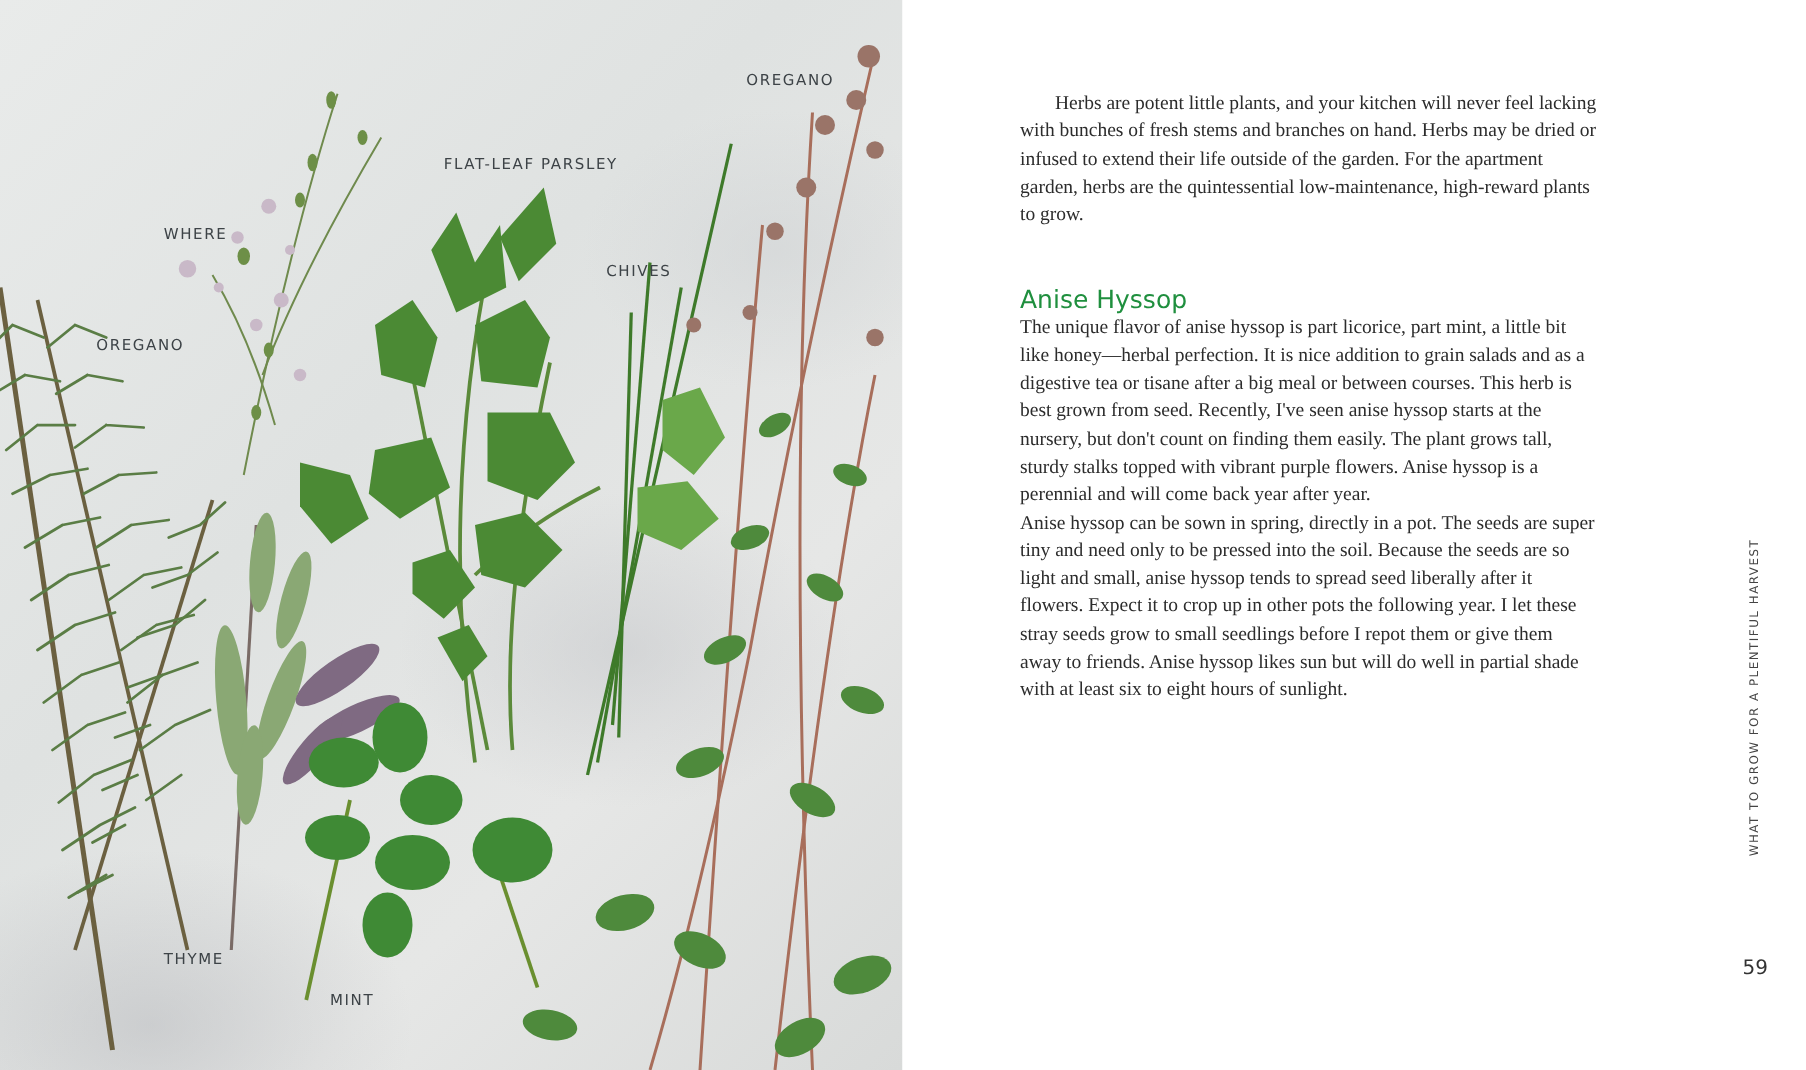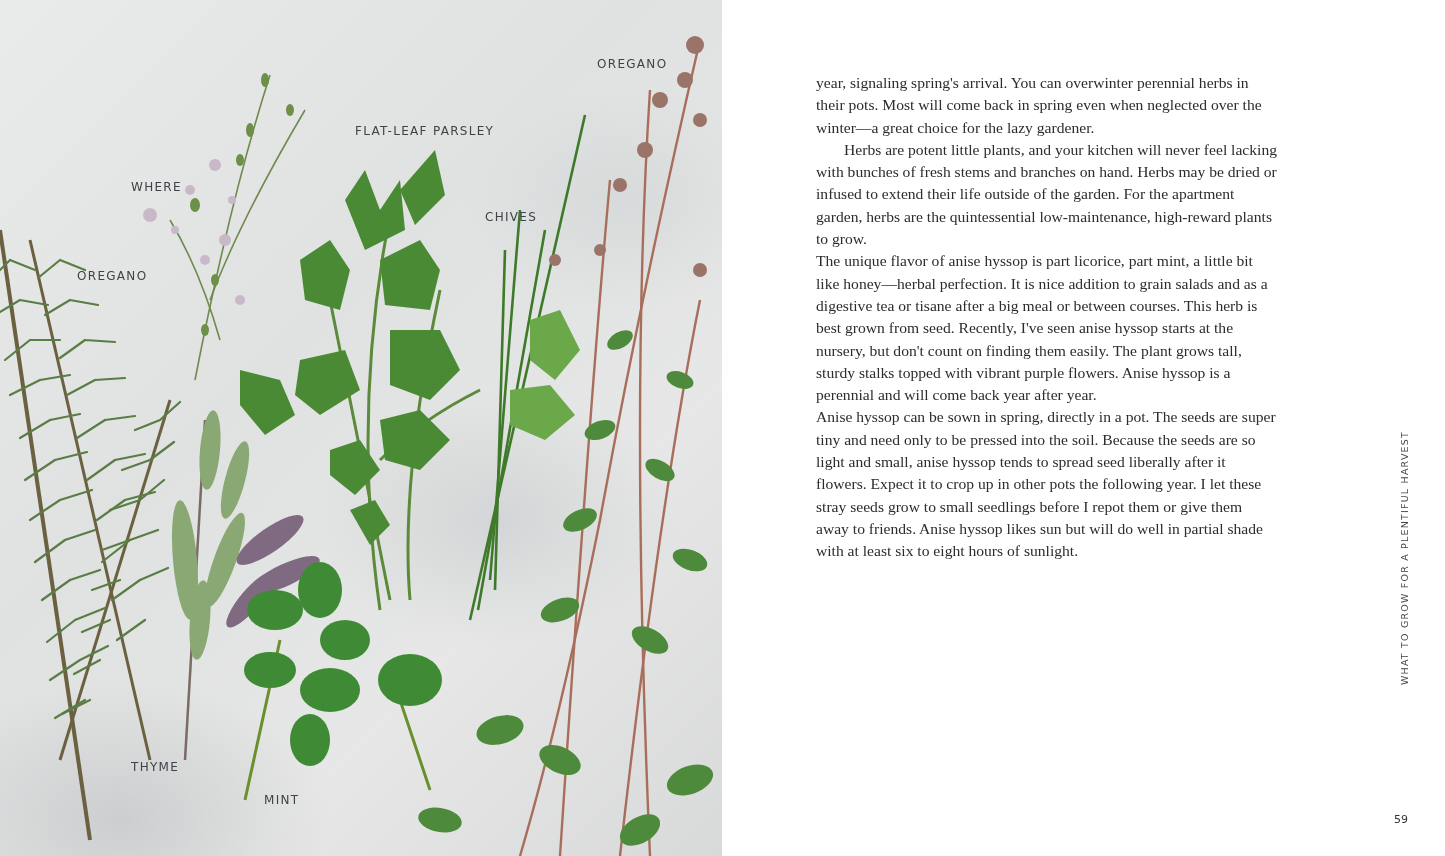--- a/index.html
+++ b/index.html
@@ -45,22 +45,22 @@
     }
     .running-head {
       position: absolute; left: 1404px; top: 558px;
       transform-origin: center center;
       transform: translate(-50%, -50%) rotate(-90deg);
       font-family: "DejaVu Sans", sans-serif;
       font-size: 9.5px; letter-spacing: 1.2px; color: #444;
       white-space: nowrap;
     }
     .page-number {
-      position: absolute; left: 1394px; top: 813px;
-      font-family: "DejaVu Sans", sans-serif; font-size: 11px; color: #333;
+      position: absolute; left: 1394px; top: 764px;
+      font-family: "DejaVu Sans", sans-serif; font-size: 16px; color: #333;
     }
   </style>
 </head>
 <body>
 
 <div class="photo-page">
   <svg class="plants" width="722" height="856" viewBox="0 0 722 856">
 
     <g stroke="#4d6b3a" stroke-width="2" fill="none">
       <path d="M0 230 L90 840" stroke="#6b6040" stroke-width="4"></path>
@@ -196,23 +196,23 @@
   <span class="herb-label" style="left:355px;top:124px;">FLAT-LEAF PARSLEY</span>
   <span class="herb-label" style="left:131px;top:180px;">WHERE</span>
   <span class="herb-label" style="left:485px;top:180px;margin-top:30px;">CHIVES</span>
   <span class="herb-label" style="left:77px;top:269px;">OREGANO</span>
   <span class="herb-label" style="left:131px;top:760px;">THYME</span>
   <span class="herb-label" style="left:264px;top:793px;">MINT</span>
 </div>
 
 <div class="text-page">
   <div class="column">
-    <p>year, signaling spring's arrival. You can overwinter perennial herbs in their pots. Most will come back in spring even when neglected over the winter—a great choice for the lazy gardener.</p>
     <p class="indent">Herbs are potent little plants, and your kitchen will never feel lacking with bunches of fresh stems and branches on hand. Herbs may be dried or infused to extend their life outside of the garden. For the apartment garden, herbs are the quintessential low-maintenance, high-reward plants to grow.</p>
 
+    <h2 class="section-title">Anise Hyssop</h2>
     <p>The unique flavor of anise hyssop is part licorice, part mint, a little bit like honey—herbal perfection. It is nice addition to grain salads and as a digestive tea or tisane after a big meal or between courses. This herb is best grown from seed. Recently, I've seen anise hyssop starts at the nursery, but don't count on finding them easily. The plant grows tall, sturdy stalks topped with vibrant purple flowers. Anise hyssop is a perennial and will come back year after year.</p>
 
     <p>Anise hyssop can be sown in spring, directly in a pot. The seeds are super tiny and need only to be pressed into the soil. Because the seeds are so light and small, anise hyssop tends to spread seed liberally after it flowers. Expect it to crop up in other pots the following year. I let these stray seeds grow to small seedlings before I repot them or give them away to friends. Anise hyssop likes sun but will do well in partial shade with at least six to eight hours of sunlight.</p>
   </div>
 </div>
 
 <div class="running-head">WHAT TO GROW FOR A PLENTIFUL HARVEST</div>
 <div class="page-number">59</div>
 
 </body></html>

